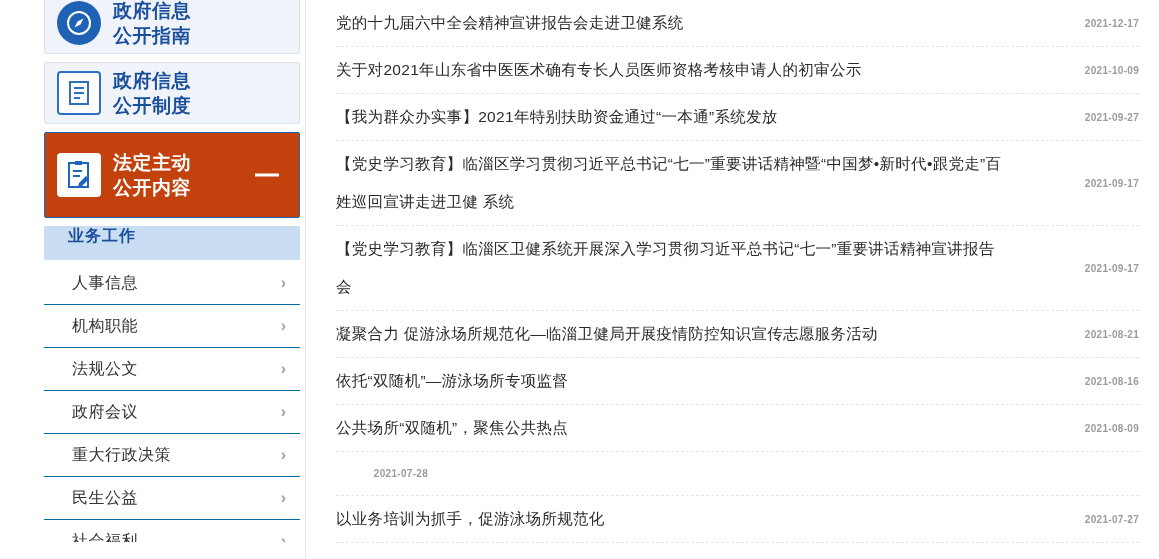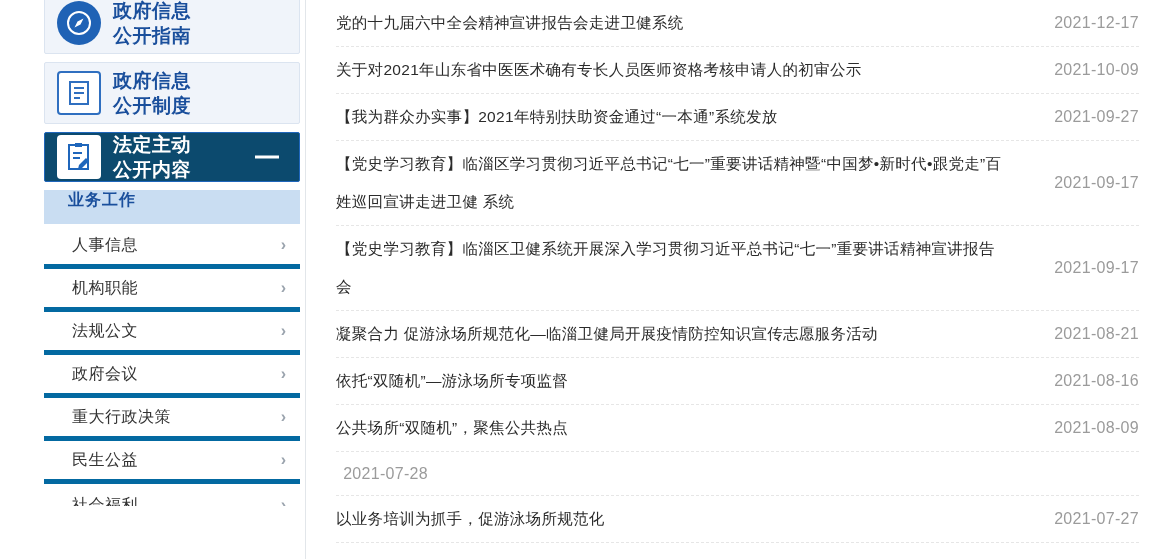--- a/index.html
+++ b/index.html
@@ -65,23 +65,23 @@
     font-size: 19px;
     line-height: 25px;
     color: #1a4f9c;
     font-weight: bold;
     letter-spacing: 0.5px;
   }
   .nav-card .card-label span { display: block; }
 
   
   .nav-card.active {
-    background: #0c4a6e;
+    background: #c2410c;
     border: 1px solid #1f66bb;
-    height: 50px;
+    height: 86px;
   }
   .nav-card.active .card-label { color: #ffffff; }
   .nav-card.active .card-icon {
     background: #ffffff;
     border-radius: 4px;
     border: none;
   }
   .collapse-mark {
     position: absolute;
     right: 20px;
@@ -109,21 +109,21 @@
     letter-spacing: 1px;
   }
 
   
   .side-item {
     height: 43px;
     display: flex;
     align-items: center;
     justify-content: space-between;
     padding: 0 14px 0 28px;
-    border-bottom: 5px solid #0369a1;
+    border-bottom: 1px solid #0369a1;
     background: #ffffff;
   }
   .side-item .side-label {
     font-size: 16px;
     color: #333333;
     letter-spacing: 0.5px;
   }
   .side-item .chev {
     color: #9aa3ad;
     font-size: 16px;
@@ -160,26 +160,27 @@
   .news-row.tall { min-height: 82px; }
   .news-title {
     font-size: 15.5px;
     color: #2b2b2b;
     line-height: 38px;
     letter-spacing: 0.3px;
     padding-right: 16px;
     max-width: 690px;
   }
   .news-date {
-    font-size: 16px;
+    font-size: 10px;
     color: #9b9b9b;
     white-space: nowrap;
     min-width: 92px;
     text-align: right;
     letter-spacing: 0.3px;
+    font-weight: bold;
   }
   .news-row.first { border-top: none; }
 </style>
 </head>
 <body>
 
 <div id="app">
 
   <div class="sidebar">
     <div class="sidebar-inner">

